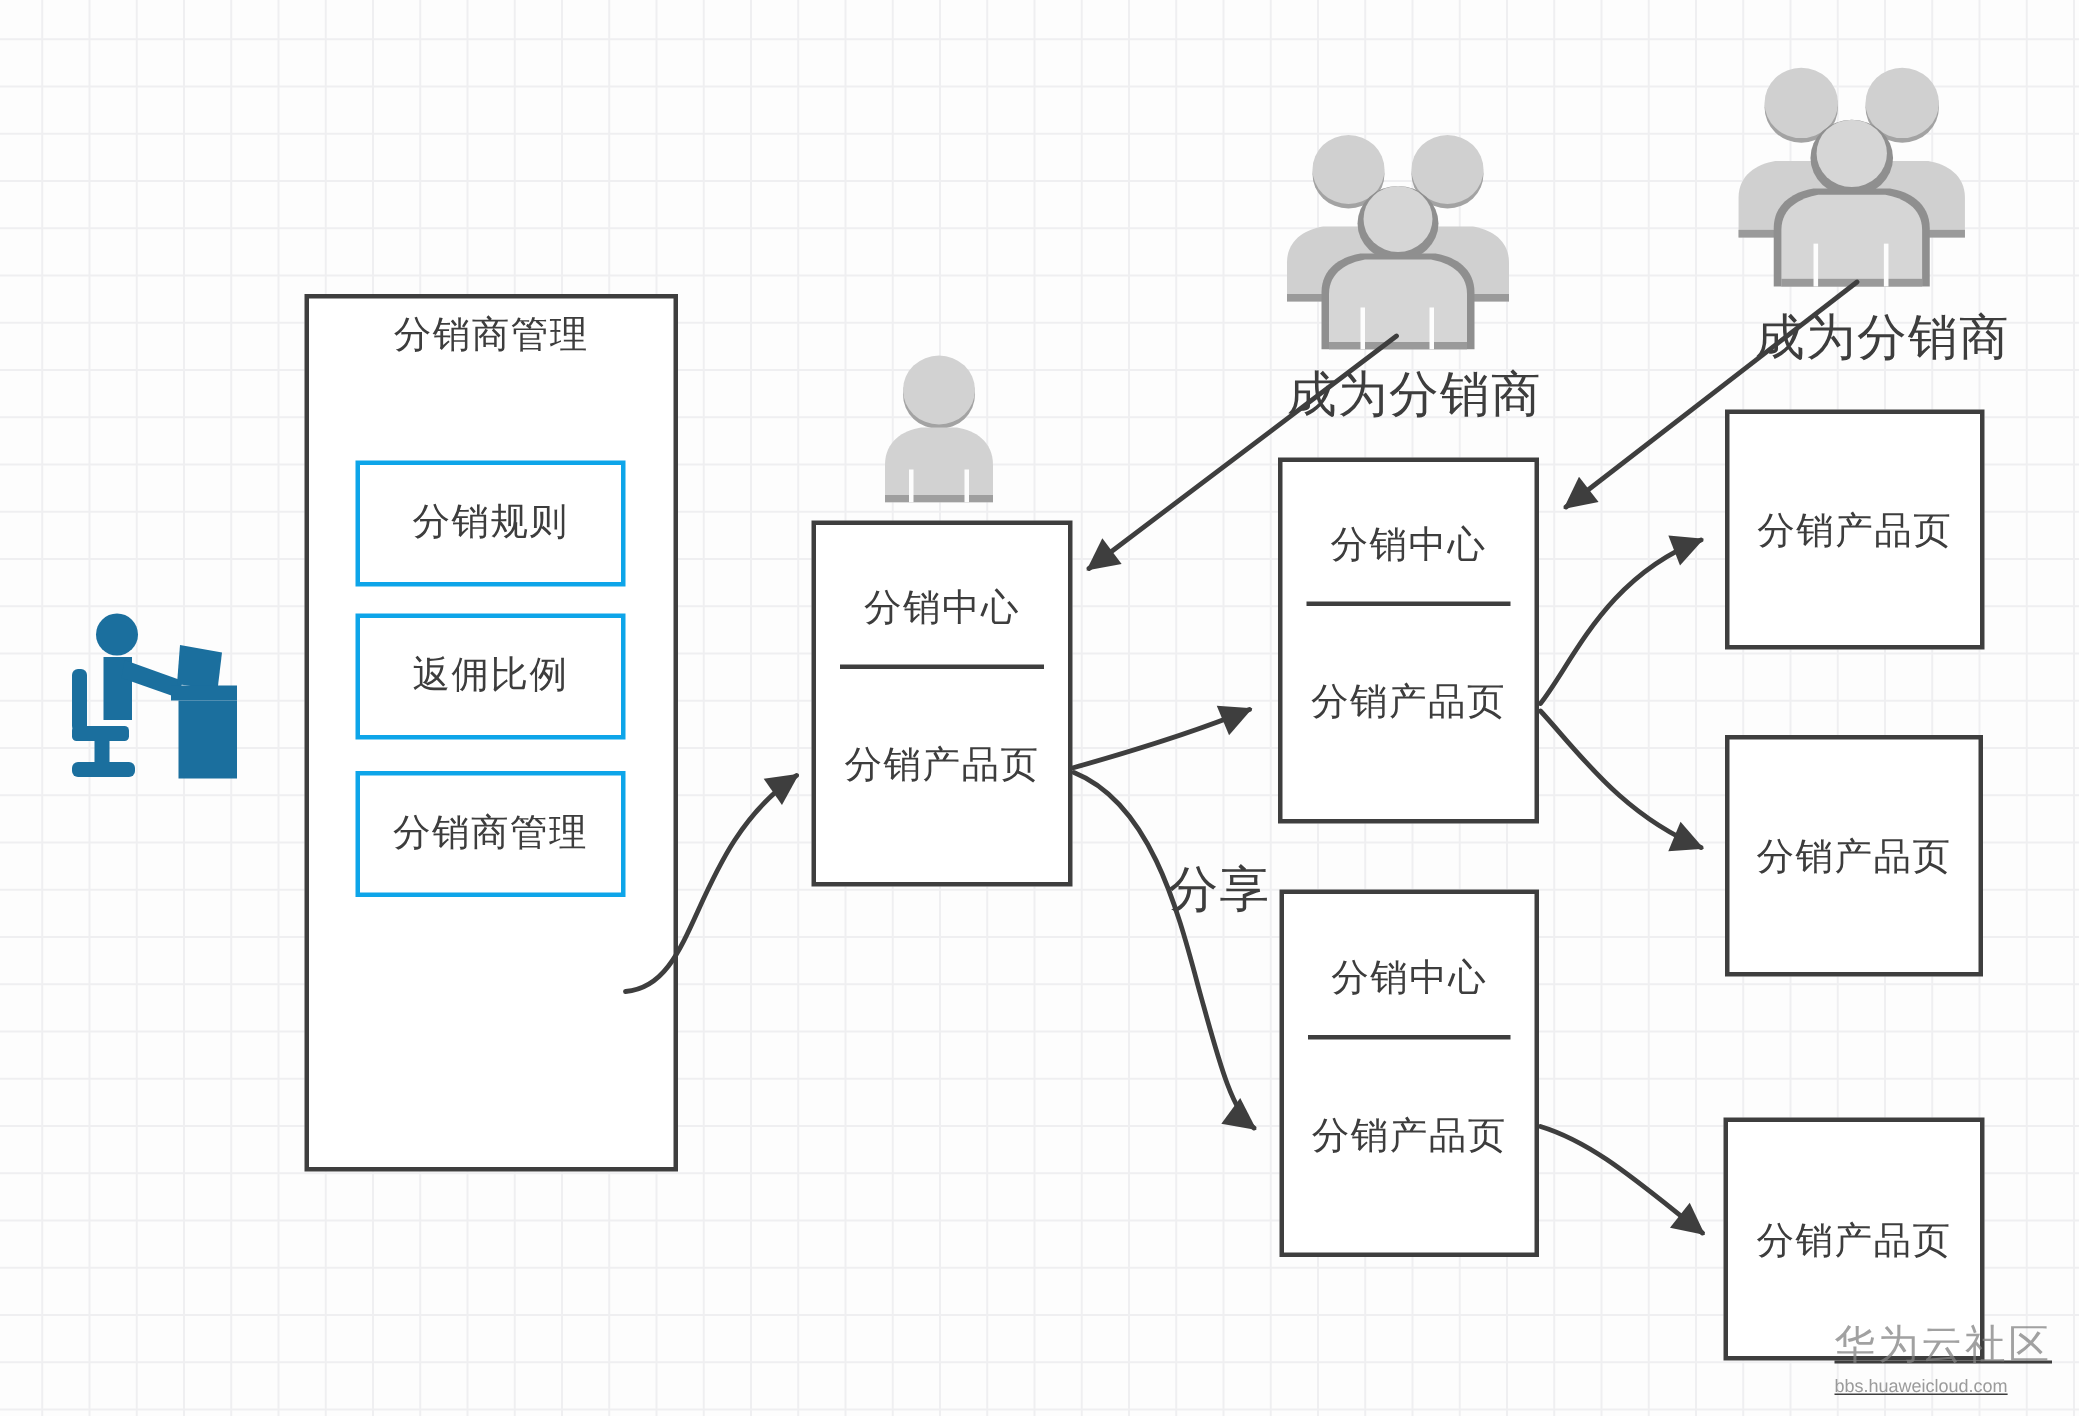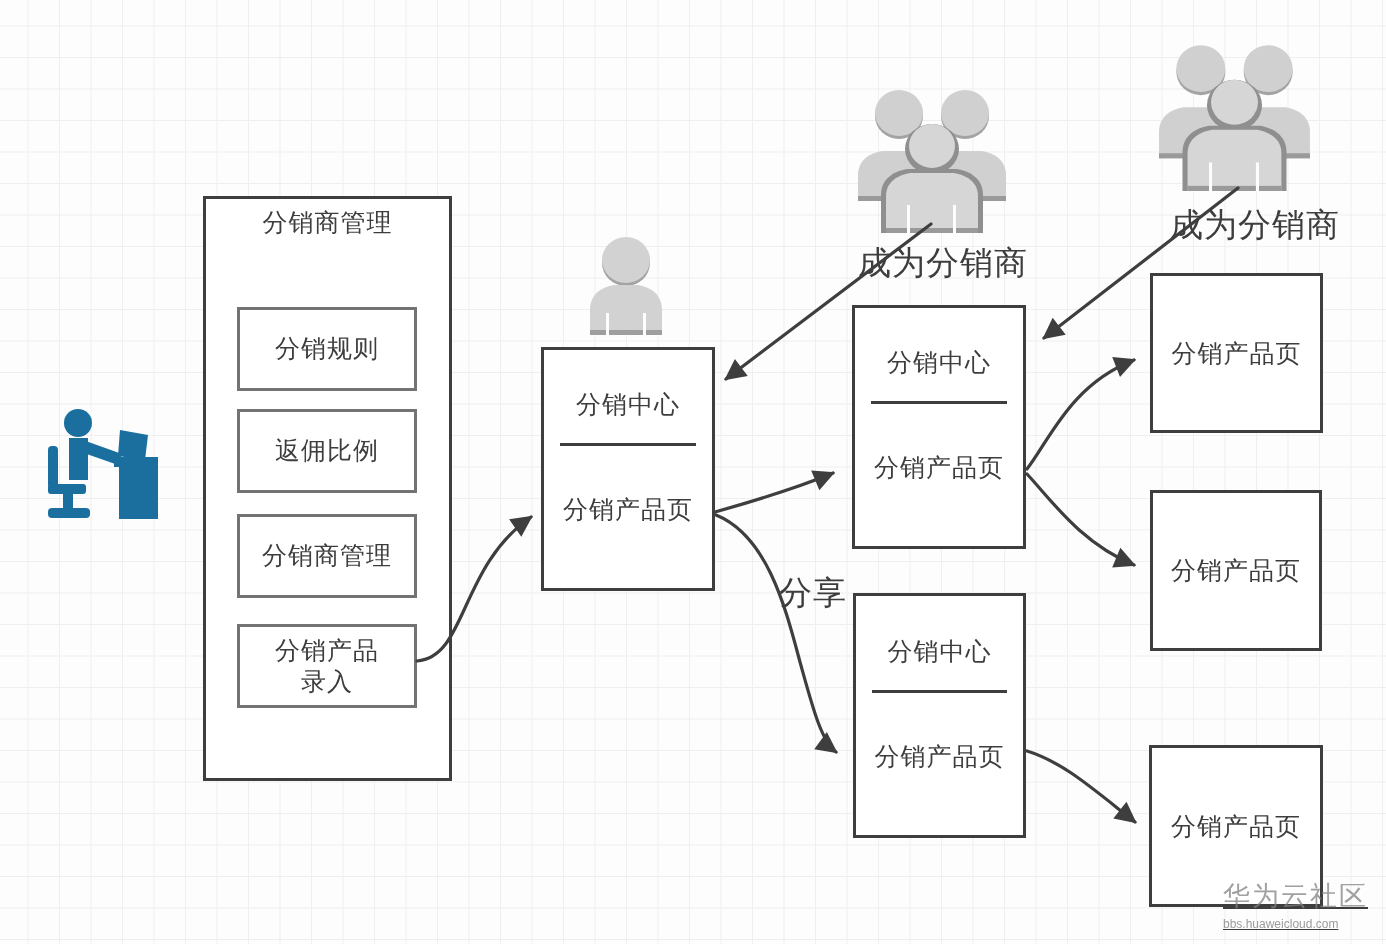--- a/index.html
+++ b/index.html
@@ -28,21 +28,21 @@
     text-align:center;
     font-size:25px;
     letter-spacing:1px;
   }
   .panel-title{
     position:absolute;top:7px;left:0;right:0;
     text-align:center;font-size:25px;letter-spacing:1px;
   }
   .panel-item{
     position:absolute;left:31px;width:180px;height:84px;
-    border:3px solid #737373;box-sizing:border-box;
+    border:3px solid #0ea5e9;box-sizing:border-box;
     display:flex;align-items:center;justify-content:center;
     font-size:25px;letter-spacing:1px;text-align:center;
     background:#fff;
   }
   .panel-item .lbl{white-space:pre-line;line-height:1.25;}
   .stack{display:flex;flex-direction:column;align-items:stretch;padding:16px;}
   .stack .cell{display:flex;align-items:center;justify-content:center;
     font-size:25px;letter-spacing:1px;text-align:center;}
   .cell-center{height:77px;border-bottom:3px solid #3e3e3e;}
   .cell-product{flex:1;}
@@ -65,24 +65,20 @@
   <div class="box" style="left:203px;top:196px;width:249px;height:585px;">
     <div class="panel-title">分销商管理</div>
     <div class="panel-item" style="top:108px;">
       <span class="lbl">分销规则</span>
     </div>
     <div class="panel-item" style="top:210px;">
       <span class="lbl">返佣比例</span>
     </div>
     <div class="panel-item" style="top:315px;">
       <span class="lbl">分销商管理</span>
-    </div>
-    <div class="panel-item" style="top:425px;">
-      <span class="lbl">分销产品
-录入</span>
     </div>
   </div>
 
   <div class="box stack" style="left:541px;top:347px;width:174px;height:244px;">
     <div class="cell cell-center">分销中心</div>
     <div class="cell cell-product">分销产品页</div>
   </div>
 
   <div class="box stack" style="left:852px;top:305px;width:174px;height:244px;">
     <div class="cell cell-center">分销中心</div>

